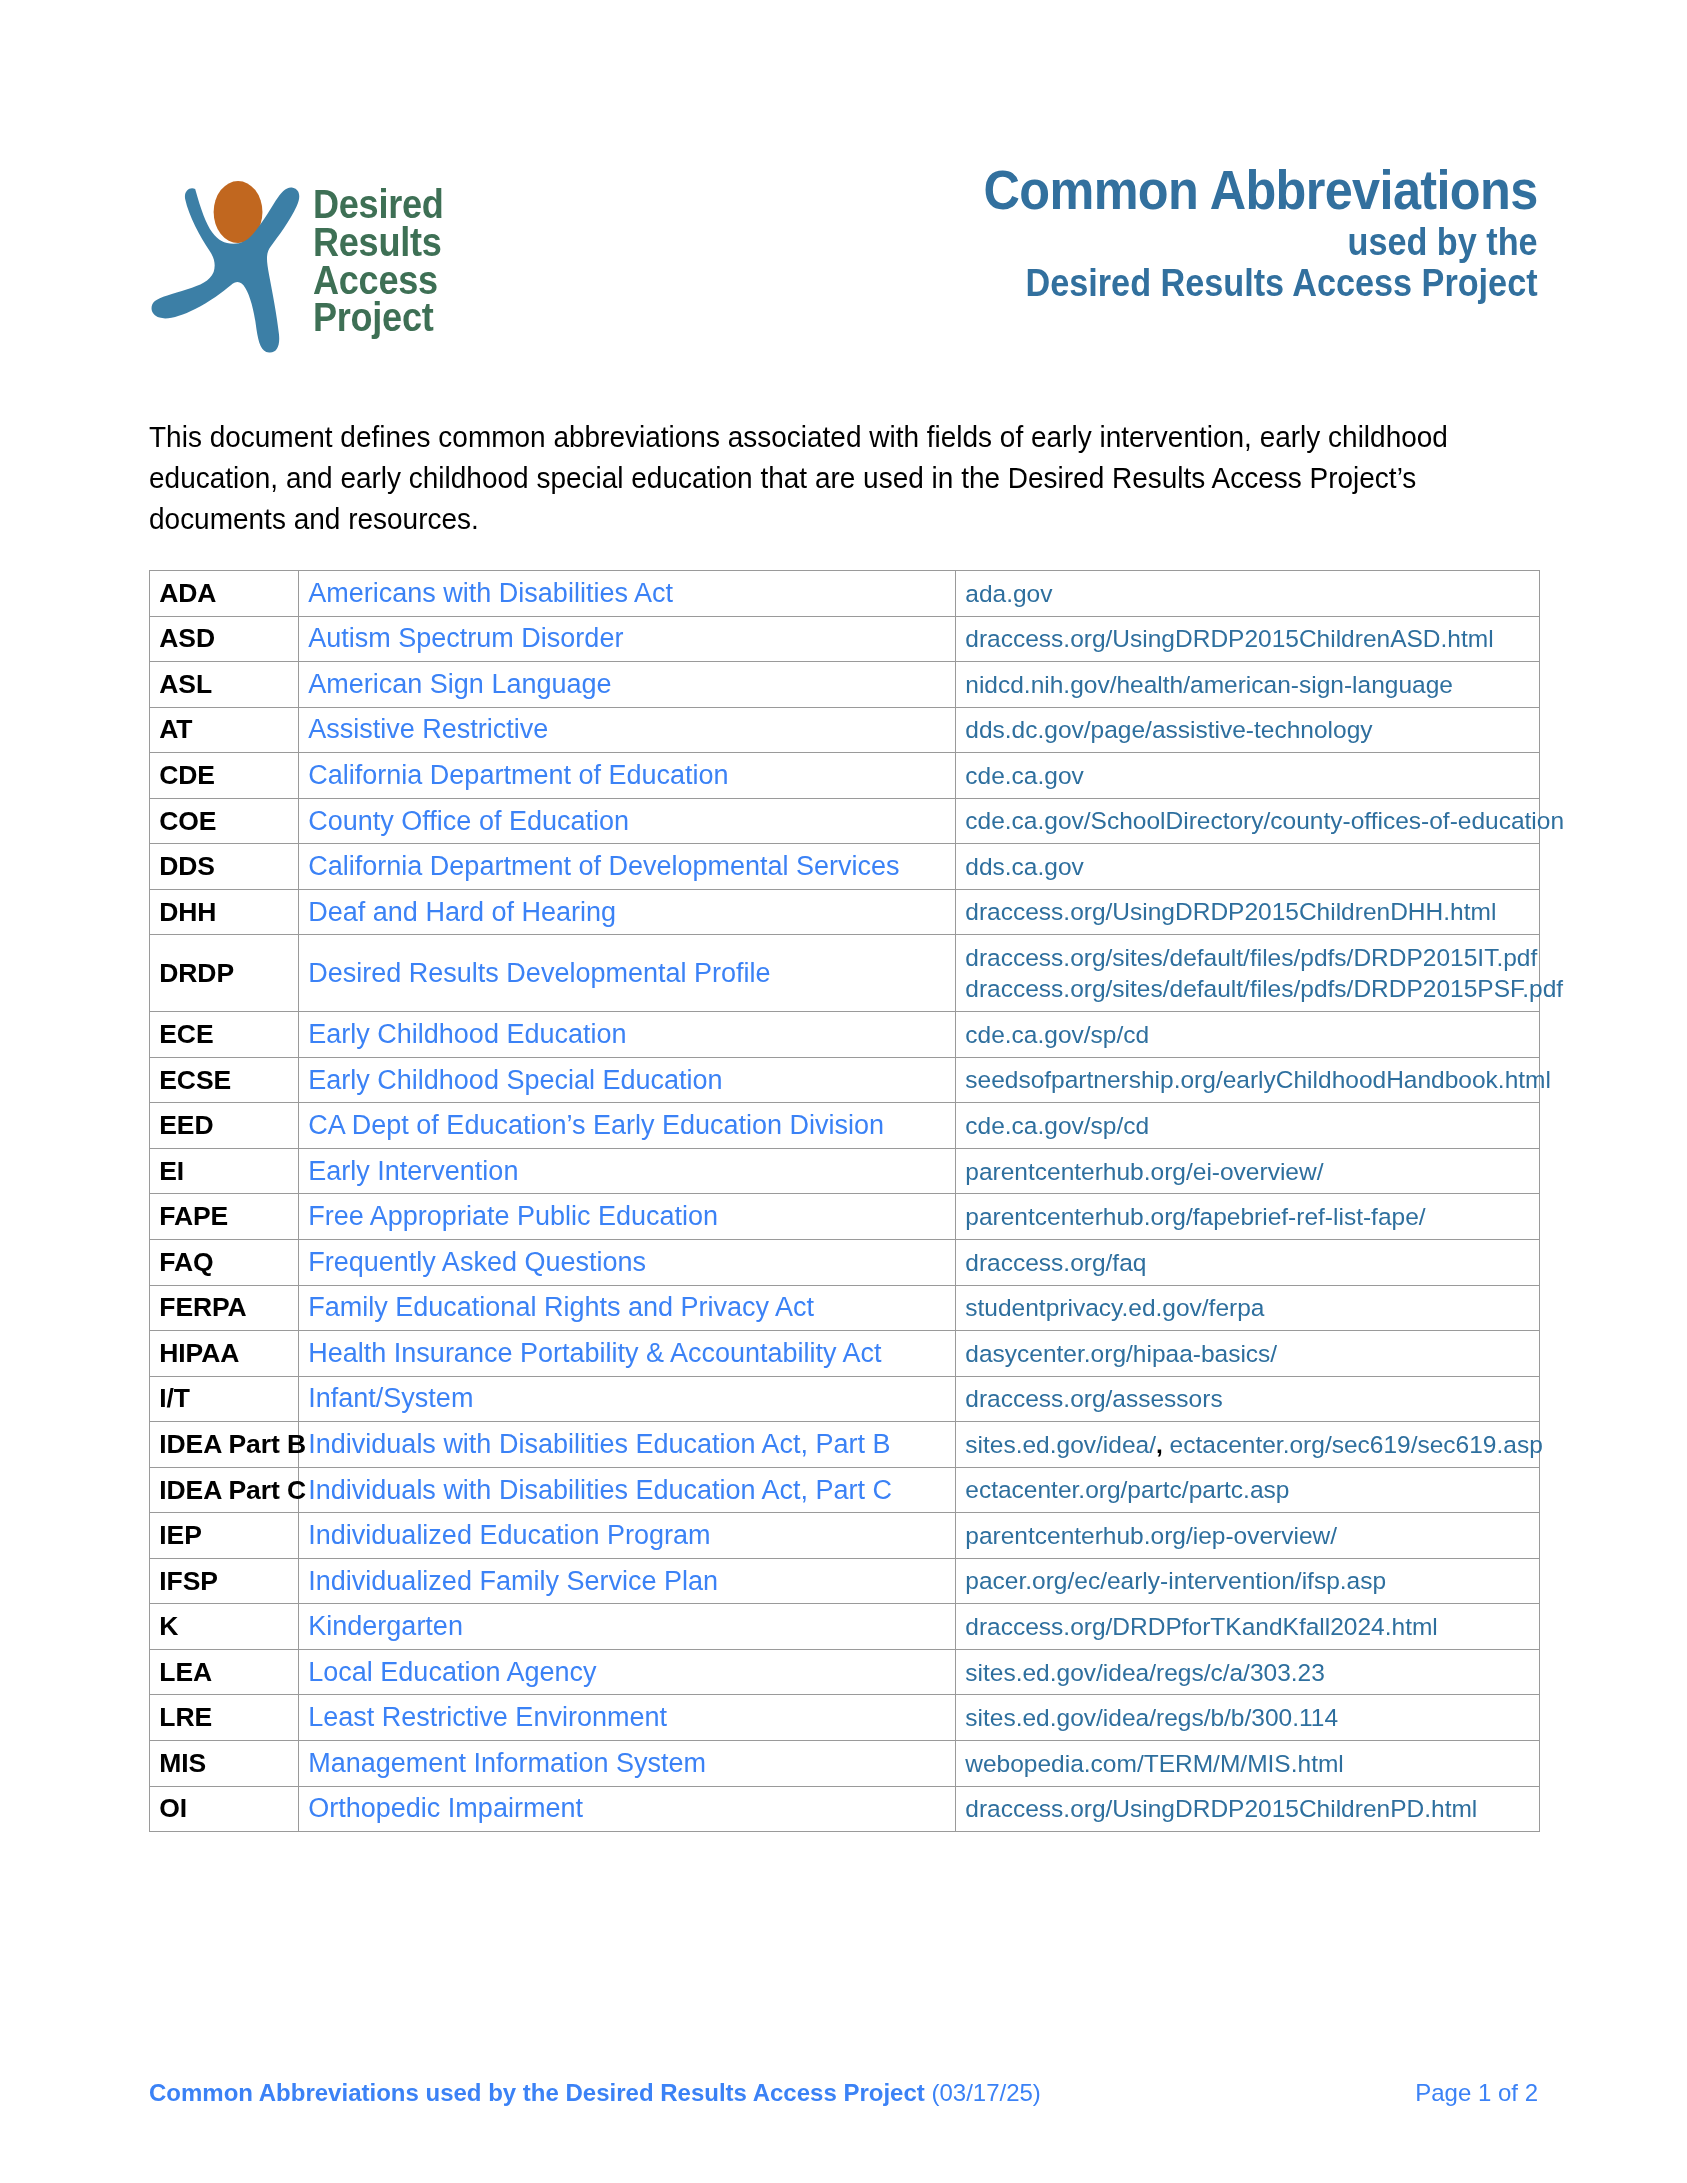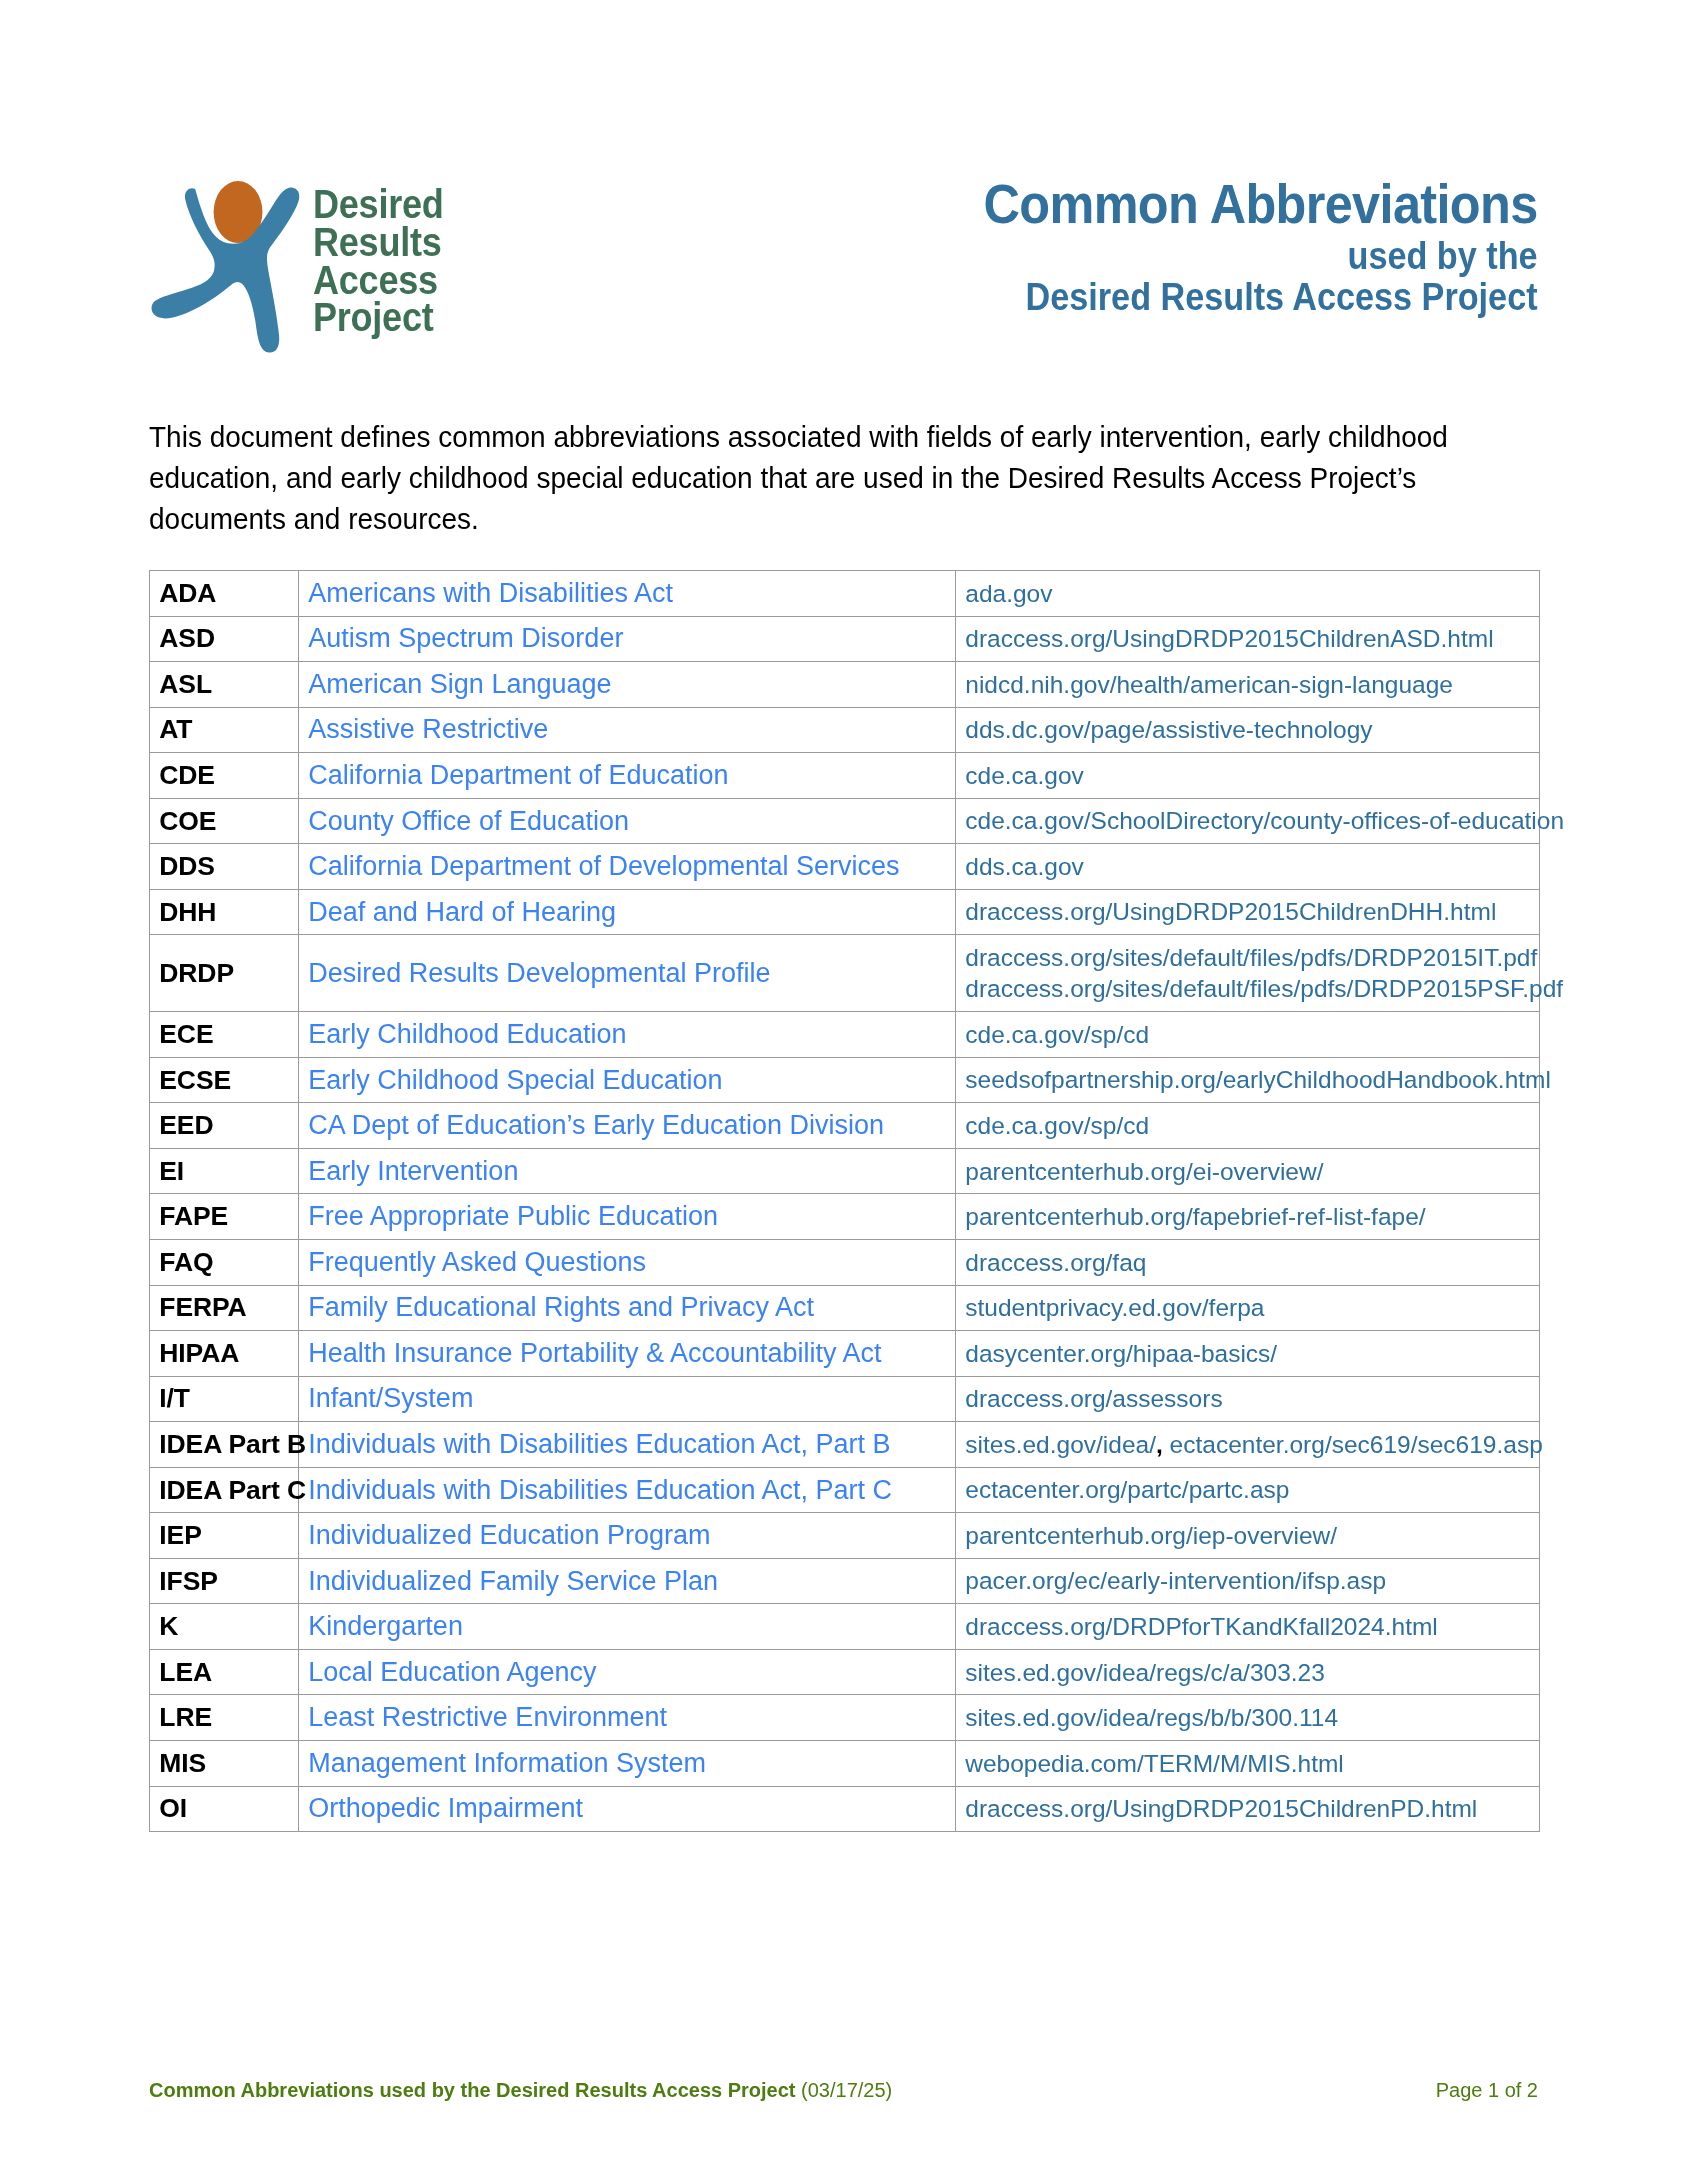--- a/index.html
+++ b/index.html
@@ -57,21 +57,21 @@
     color: #3E7055;
     letter-spacing: -0.3px;
     transform: scaleX(0.88);
     transform-origin: left center;
   }
   .logo-words div { white-space: nowrap; }
 
   .title-block {
     position: absolute;
     right: 0px;
-    top: 16px;
+    top: 2px;
     text-align: right;
     color: #32709E;
     font-family: "Liberation Sans Narrow", "Liberation Sans", sans-serif;
     font-weight: bold;
     line-height: 1.03;
   }
   .title-line1 {
     font-size: 56px;
     letter-spacing: -0.7px;
     transform: scaleX(0.9);
@@ -154,23 +154,23 @@
 
   
   .footer {
     position: absolute;
     left: 149px;
     top: 2079px;
     width: 1389px;
     display: flex;
     justify-content: space-between;
     align-items: baseline;
-    color: #4d7c0f;
-    font-family: "Liberation Sans Narrow", "Liberation Sans", sans-serif;
-    font-size: 20px;
+    color: #3b82f6;
+    font-family: "Liberation Sans Narrow", "Liberation Sans", sans-serif;
+    font-size: 24px;
   }
   .footer-left { font-weight: bold; white-space: nowrap; }
   .footer-left .date { font-weight: normal; }
   .footer-right { font-weight: normal; white-space: nowrap; }
 </style>
 </head>
 <body>
 
 <div class="page">
 

